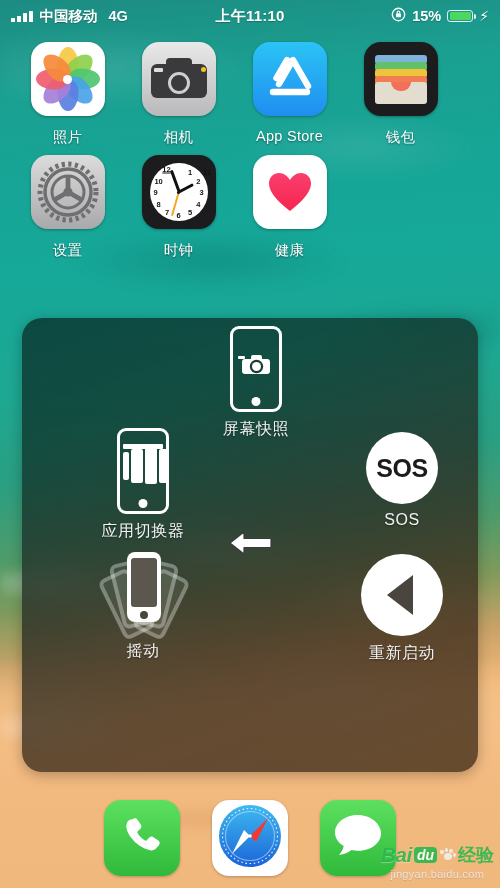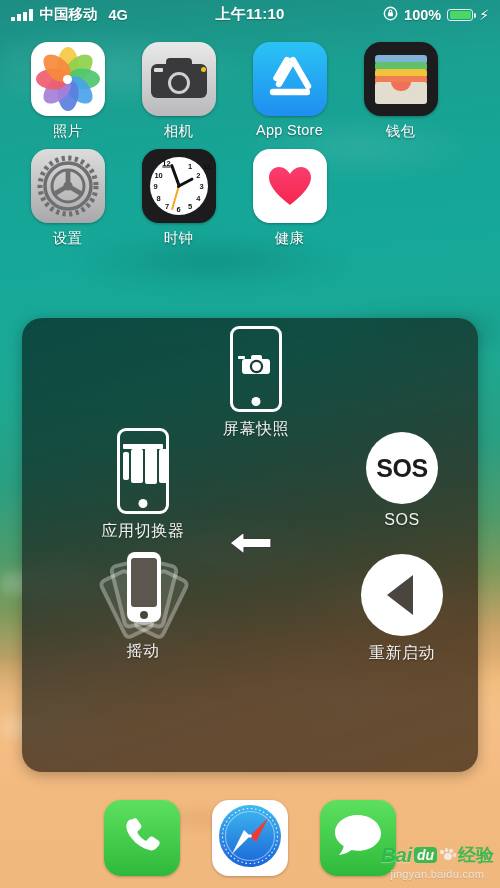--- a/index.html
+++ b/index.html
@@ -52,23 +52,23 @@
     background:
       radial-gradient(ellipse 120px 26px at 10% 30%, rgba(255,255,255,.35), rgba(255,255,255,0) 70%),
       radial-gradient(ellipse 150px 30px at 70% 18%, rgba(255,255,255,.25), rgba(255,255,255,0) 70%),
       radial-gradient(ellipse 100px 22px at 40% 70%, rgba(190,130,70,.22), rgba(0,0,0,0) 70%);
     filter:blur(5px);
   }
 
   
   .statusbar {
     position:absolute; top:0; left:0; right:0; height:32px;
-    display:flex; align-items:flex-end;
+    display:flex; align-items:center;
     color:#fff; font-size:15px; font-weight:700;
-    padding:8px 11px;
+    padding:0 11px;
     text-shadow:0 1px 1px rgba(0,0,0,.25);
     z-index:40;
     gap:20px;
   }
   .sb-left { display:flex; align-items:center; gap:7px; flex:1; }
   .sb-center { position:absolute; left:0; right:0; text-align:center; font-size:15px; font-weight:700; letter-spacing:.2px; pointer-events:none; }
   .sb-right { display:flex; align-items:center; gap:6px; margin-left:auto; z-index:2; }
   .signal { display:flex; align-items:flex-end; gap:2.5px; height:12px; }
   .signal i { display:block; width:3.5px; background:#fff; border-radius:.5px; }
   .signal i:nth-child(1){height:4px;} .signal i:nth-child(2){height:6.5px;}
@@ -91,21 +91,21 @@
   
   .homegrid { position:absolute; top:42px; left:0; right:0; z-index:20; }
   .row { display:flex; padding:0 12px; margin-bottom:8px; }
   .app { width:111px; display:flex; flex-direction:column; align-items:center; }
   .app .icon {
     width:74px; height:74px; border-radius:17px;
     box-shadow:0 1px 3px rgba(0,0,0,.30);
     position:relative; overflow:hidden;
   }
   .app .label {
-    margin-top:6px; color:#fff; font-size:14.5px; font-weight:500;
+    margin-top:12px; color:#fff; font-size:14.5px; font-weight:500;
     text-shadow:0 1px 2px rgba(0,0,0,.45); white-space:nowrap; letter-spacing:.3px;
   }
 
   
   .ic-photos { background:#fff; }
   .ic-photos .petal {
     position:absolute; left:50%; top:50%; width:21px; height:32px;
     border-radius:50% 50% 50% 50%/ 60% 60% 40% 40%;
     transform-origin:50% 100%; opacity:.92;
   }
@@ -259,21 +259,21 @@
     </div>
     <div class="sb-center">上午11:10</div>
     <div class="sb-right">
       <span>
         <svg width="15" height="15" viewBox="0 0 16 16">
           <circle cx="8" cy="8" r="6.6" fill="none" stroke="#fff" stroke-width="1.5"></circle>
           <rect x="5.4" y="6.6" width="5.2" height="4.4" rx="1" fill="#fff"></rect>
           <path d="M6.6 6.6v-1a1.4 1.4 0 0 1 2.8 0v1" fill="none" stroke="#fff" stroke-width="1.2"></path>
         </svg>
       </span>
-      <span class="batt-pct">100%</span>
+      <span class="batt-pct">15%</span>
       <span class="batt">
           <span></span>
         </span>
       <span class="bolt">⚡</span>
     </div>
   </div>
 
   <div class="homegrid">
 
     <div class="row">

